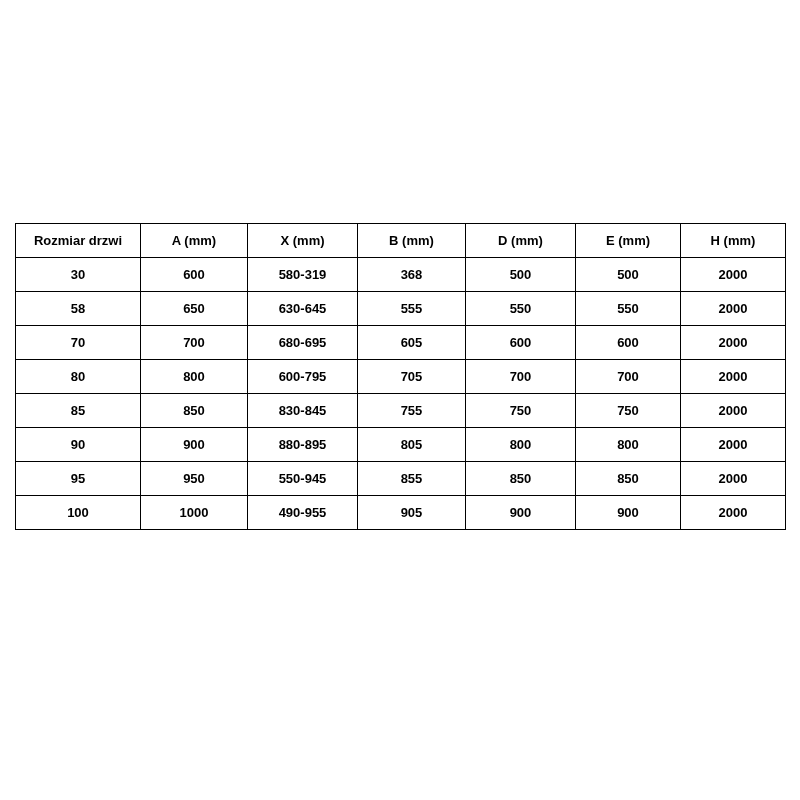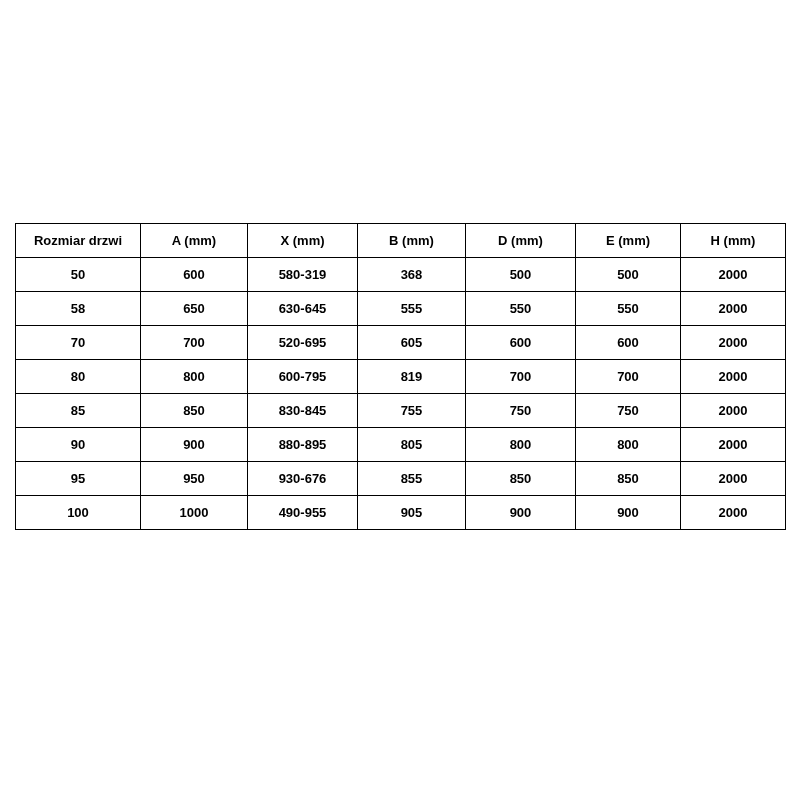--- a/index.html
+++ b/index.html
@@ -77,51 +77,51 @@
           <th>A (mm)</th>
           <th>X (mm)</th>
           <th>B (mm)</th>
           <th>D (mm)</th>
           <th>E (mm)</th>
           <th>H (mm)</th>
         </tr>
       </thead>
       <tbody>
         <tr>
-          <td>50</td>
+          <td>30</td>
           <td>600</td>
           <td>580-319</td>
           <td>368</td>
           <td>500</td>
           <td>500</td>
           <td>2000</td>
         </tr>
         <tr>
           <td>58</td>
           <td>650</td>
           <td>630-645</td>
           <td>555</td>
           <td>550</td>
           <td>550</td>
           <td>2000</td>
         </tr>
         <tr>
           <td>70</td>
           <td>700</td>
-          <td>520-695</td>
+          <td>680-695</td>
           <td>605</td>
           <td>600</td>
           <td>600</td>
           <td>2000</td>
         </tr>
         <tr>
           <td>80</td>
           <td>800</td>
           <td>600-795</td>
-          <td>819</td>
+          <td>705</td>
           <td>700</td>
           <td>700</td>
           <td>2000</td>
         </tr>
         <tr>
           <td>85</td>
           <td>850</td>
           <td>830-845</td>
           <td>755</td>
           <td>750</td>
@@ -133,21 +133,21 @@
           <td>900</td>
           <td>880-895</td>
           <td>805</td>
           <td>800</td>
           <td>800</td>
           <td>2000</td>
         </tr>
         <tr>
           <td>95</td>
           <td>950</td>
-          <td>930-676</td>
+          <td>550-945</td>
           <td>855</td>
           <td>850</td>
           <td>850</td>
           <td>2000</td>
         </tr>
         <tr>
           <td>100</td>
           <td>1000</td>
           <td>490-955</td>
           <td>905</td>

